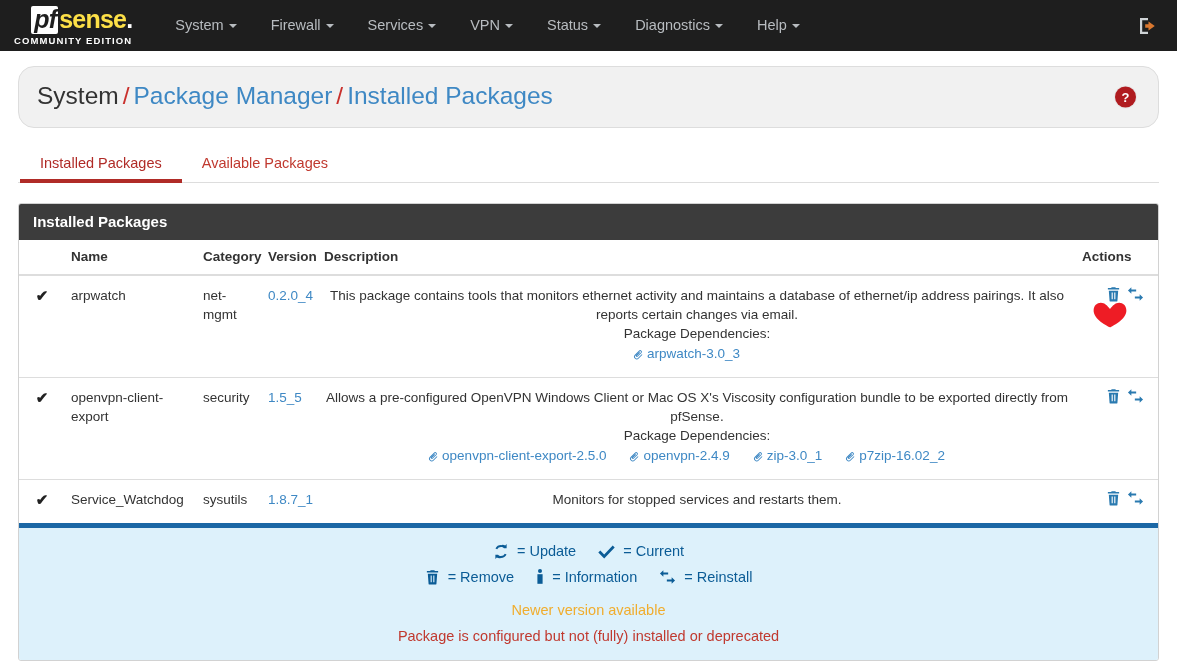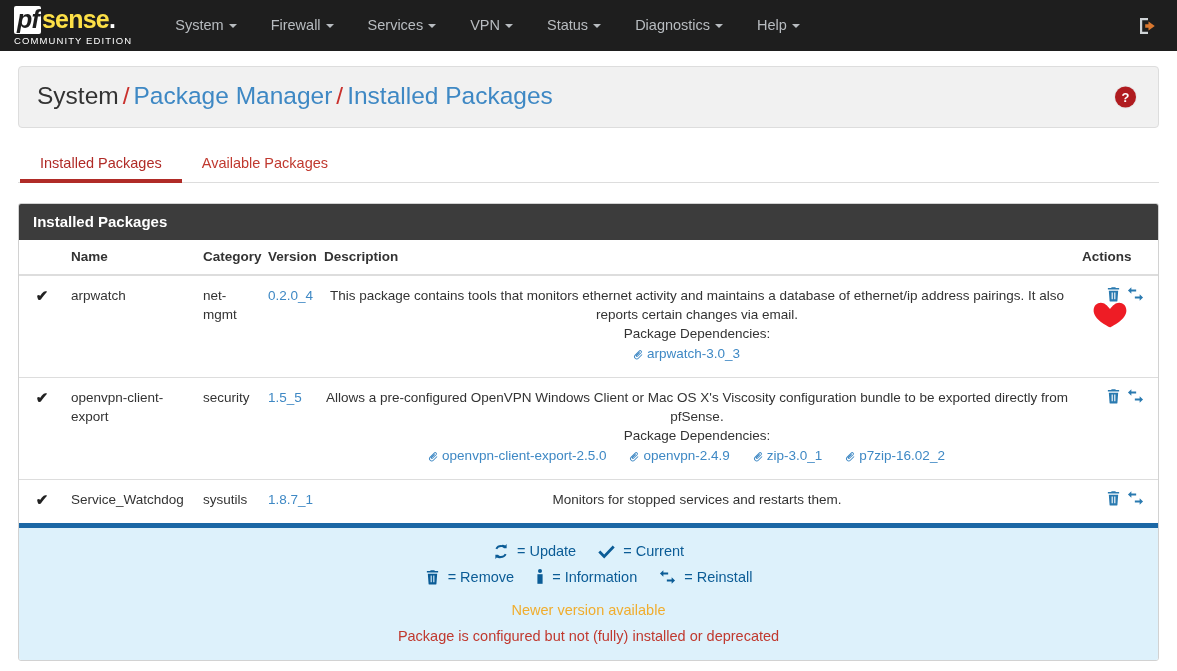--- a/index.html
+++ b/index.html
@@ -22,20 +22,21 @@
     align-items: center;
     padding: 0 18px 0 14px;
     position: relative;
   }
   .brand {
     display: flex;
     flex-direction: column;
     justify-content: center;
     margin-right: 26px;
     line-height: 1;
+    align-items: flex-end;
   }
   .brand-logo {
     display: flex;
     align-items: baseline;
     font-weight: bold;
     font-size: 25px;
     letter-spacing: -0.8px;
     color: #ffffff;
   }
   .brand-pf {
@@ -48,21 +49,21 @@
     font-size: 25px;
     line-height: 27px;
   }
   .brand-sense { color: #fde047; font-size: 25px; line-height: 27px;}
   .brand-dot { color:#ffffff; font-size:25px; }
   .brand-sub {
     color: #ffffff;
     font-size: 9.5px;
     letter-spacing: 1.1px;
     margin-top: 2px;
-    font-weight: normal;
+    font-weight: bold;
   }
   .nav-items { display: flex; align-items: center; height: 100%; }
   .nav-item {
     color: #b8bcc0;
     font-size: 14.5px;
     padding: 0 17px;
     height: 51px;
     line-height: 51px;
     cursor: pointer;
     white-space: nowrap;
@@ -87,21 +88,21 @@
   }
 
   
   .page { padding: 0 18px; }
 
   
   .crumb-bar {
     margin-top: 15px;
     background: #f1f1f1;
     border: 1px solid #dddddd;
-    border-radius: 4px;
+    border-radius: 16px;
     padding: 14px 18px 16px 18px;
     position: relative;
     min-height: 59px;
     display: flex;
     align-items: center;
   }
   .crumb { font-size: 24.5px; line-height: 30px; font-weight: normal; }
   .crumb-root { color: #333333; }
   .crumb-sep { color: #c9302c; margin: 0 4px; }
   .crumb-link { color: #3e88c4; text-decoration: none; cursor: pointer; }

